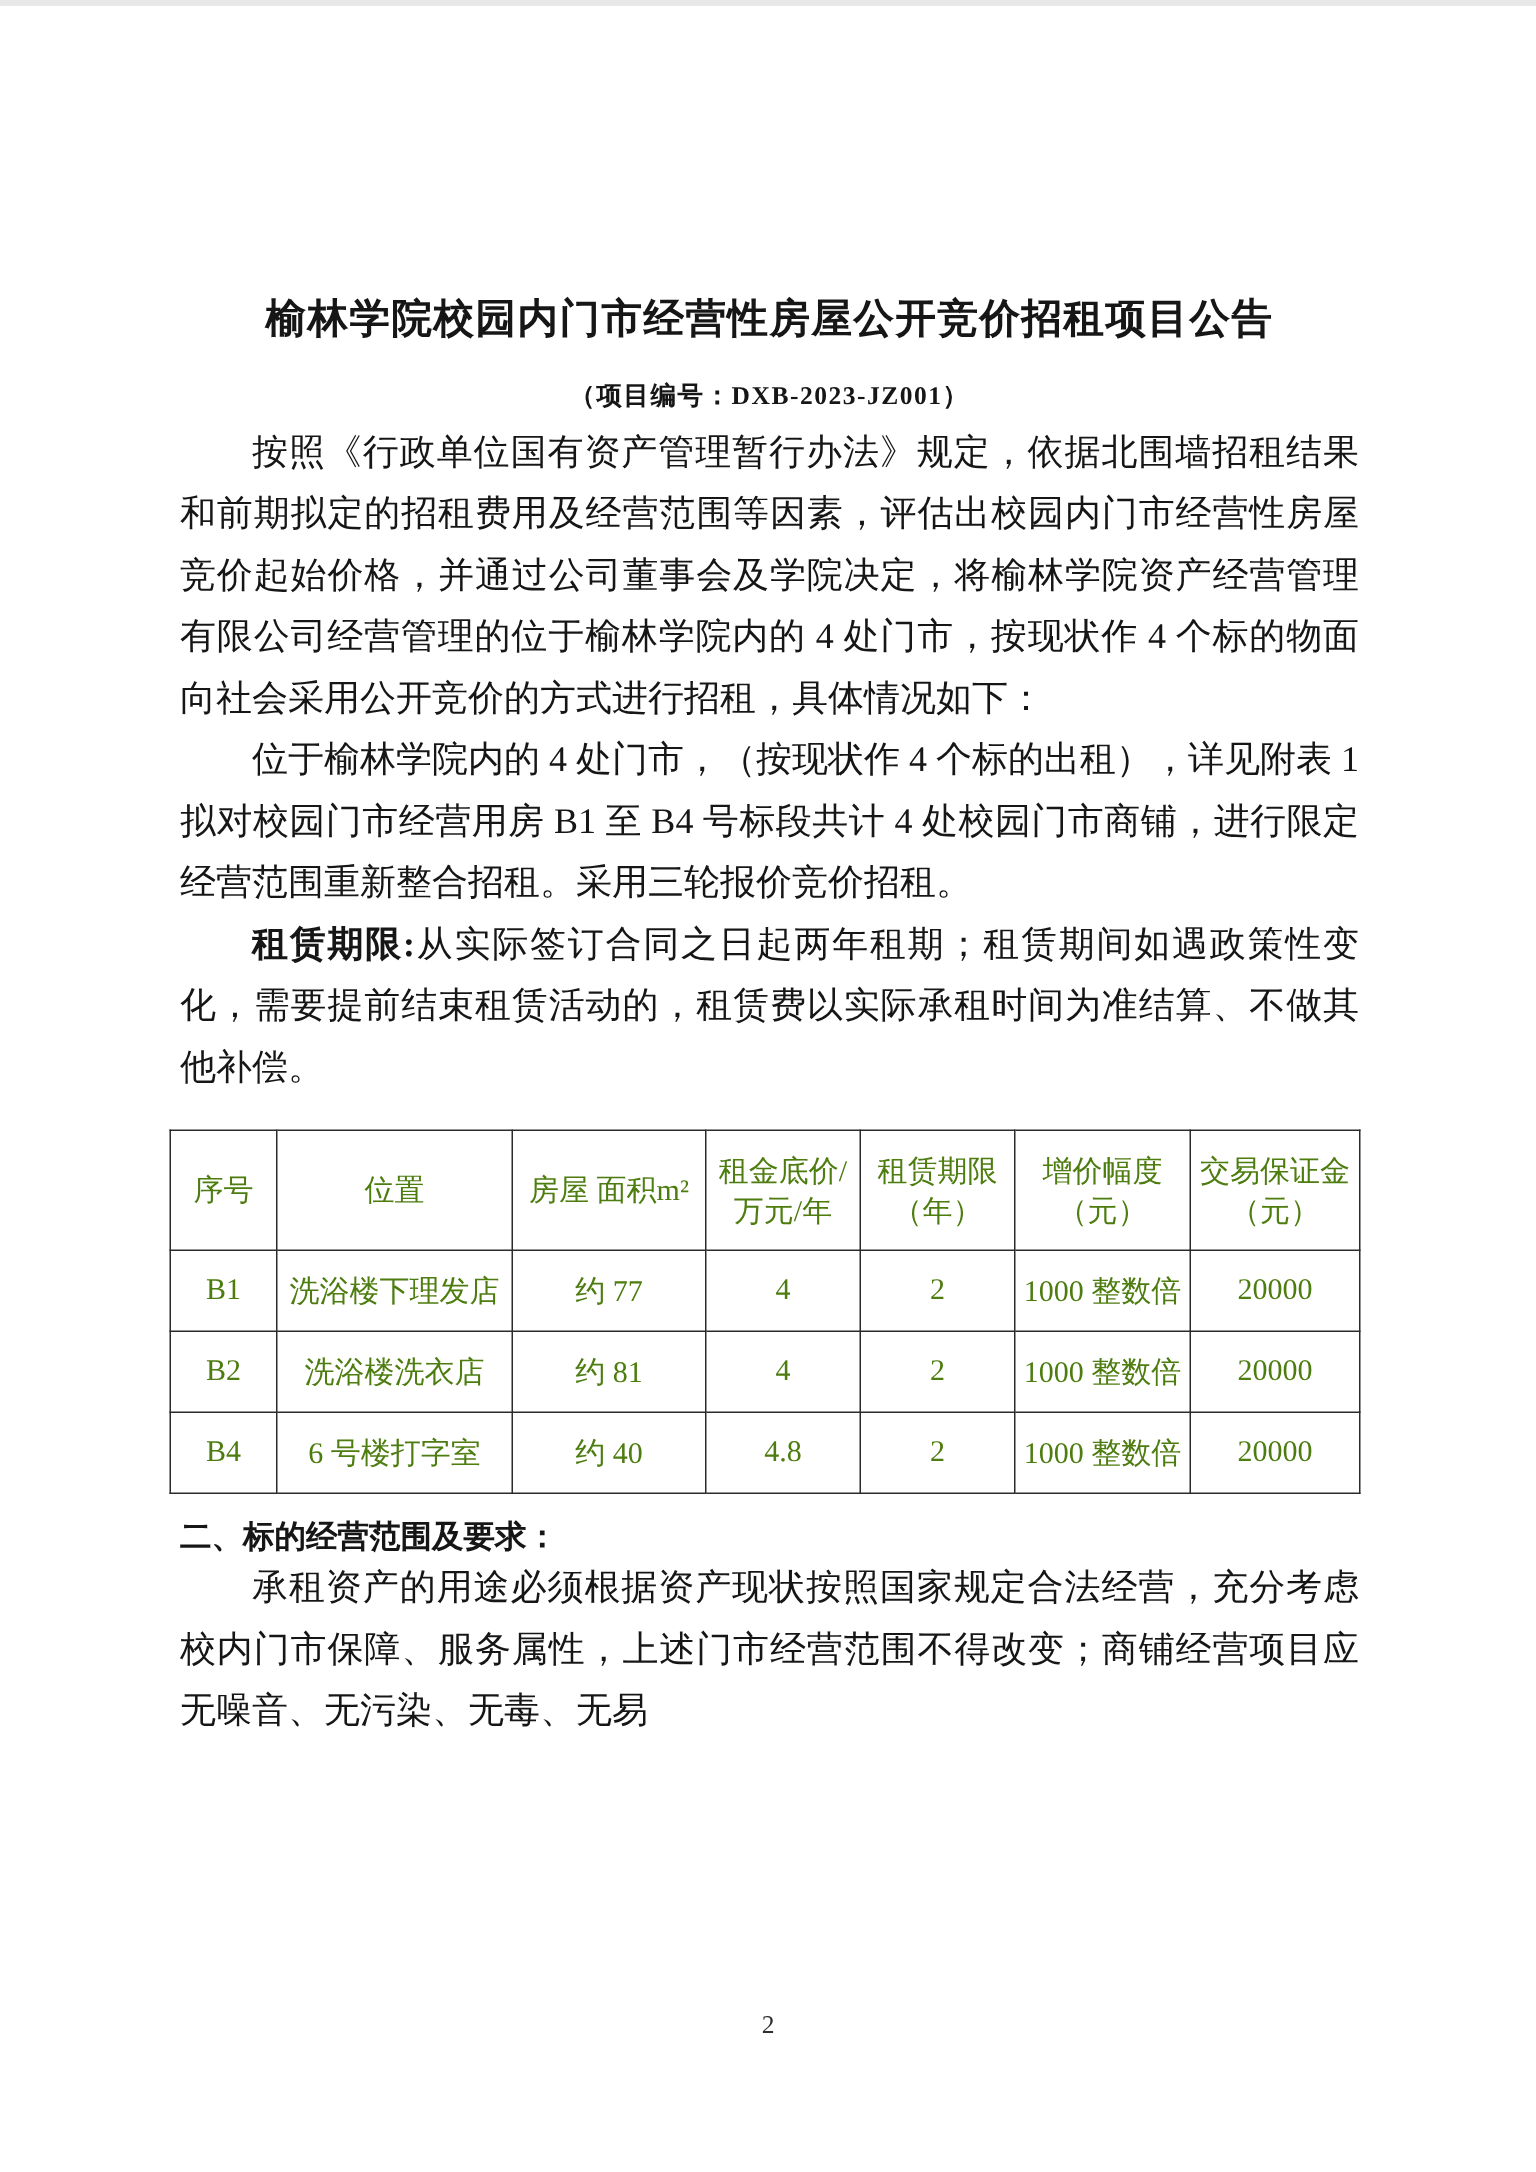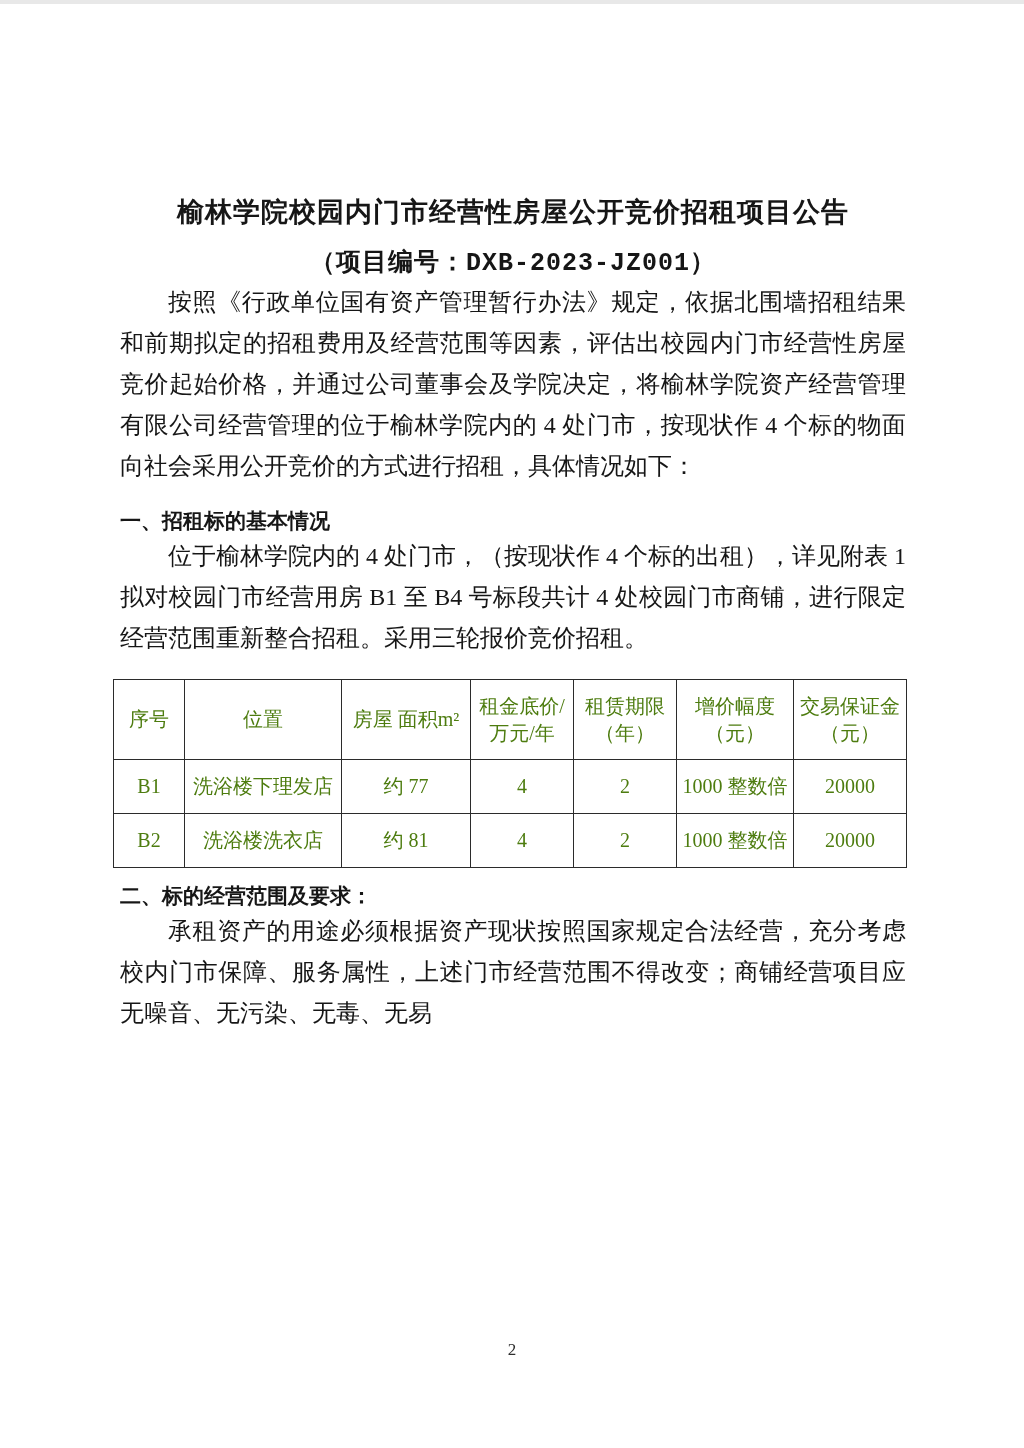--- a/index.html
+++ b/index.html
@@ -26,26 +26,25 @@
   .doc-title {
     margin: 190px 0 0 0;
     font-size: 27px;
     line-height: 36px;
     font-weight: bold;
     text-align: center;
     letter-spacing: 1px;
   }
   .doc-subtitle {
     margin: 16px 0 0 0;
-    font-size: 25px;
+    font-size: 17px;
     line-height: 36px;
     font-weight: bold;
     text-align: center;
     letter-spacing: 1px;
-    font-family: Liberation Mono, monospace;
   }
   p.body {
     margin: 0;
     font-size: 24px;
     line-height: 41px;
     text-align: justify;
   }
   .indent { text-indent: 2em; }
   .intro-paragraph { margin-top: 44px; }
   .section-heading {
@@ -94,24 +93,24 @@
 <body>
 
 <div class="page">
   <div class="content">
 
     <h1 class="doc-title">榆林学院校园内门市经营性房屋公开竞价招租项目公告</h1>
     <h2 class="doc-subtitle">（项目编号：DXB-2023-JZ001）</h2>
 
     <p class="body indent intro-paragraph">按照《行政单位国有资产管理暂行办法》规定，依据北围墙招租结果和前期拟定的招租费用及经营范围等因素，评估出校园内门市经营性房屋竞价起始价格，并通过公司董事会及学院决定，将榆林学院资产经营管理有限公司经营管理的位于榆林学院内的 4 处门市，按现状作 4 个标的物面向社会采用公开竞价的方式进行招租，具体情况如下：</p>
 
-    <h3 class="section-heading">一、招租标的基本情况</h3>
 
     <p class="body indent section1-paragraph">位于榆林学院内的 4 处门市，（按现状作 4 个标的出租），详见附表 1 拟对校园门市经营用房 B1 至 B4 号标段共计 4 处校园门市商铺，进行限定经营范围重新整合招租。采用三轮报价竞价招租。</p>
 
+    <p class="body indent lease-paragraph"><span class="bold">租赁期限:</span><span>从实际签订合同之日起两年租期；租赁期间如遇政策性变化，需要提前结束租赁活动的，租赁费以实际承租时间为准结算、不做其他补偿。</span></p>
 
     <table class="lots">
       <colgroup>
         <col style="width:71px">
         <col style="width:157px">
         <col style="width:129px">
         <col style="width:103px">
         <col style="width:103px">
         <col style="width:117px">
         <col style="width:113px">
@@ -143,20 +142,29 @@
         </tr>
         <tr>
           <td>B2</td>
           <td>洗浴楼洗衣店</td>
           <td>约 81</td>
           <td>4</td>
           <td>2</td>
           <td>1000 整数倍</td>
           <td>20000</td>
         </tr>
+        <tr>
+          <td>B4</td>
+          <td>6 号楼打字室</td>
+          <td>约 40</td>
+          <td>4.8</td>
+          <td>2</td>
+          <td>1000 整数倍</td>
+          <td>20000</td>
+        </tr>
       </tbody>
     </table>
 
 
     <h3 class="section-heading section2-heading">二、标的经营范围及要求：</h3>
 
     <p class="body indent section2-paragraph">承租资产的用途必须根据资产现状按照国家规定合法经营，充分考虑校内门市保障、服务属性，上述门市经营范围不得改变；商铺经营项目应无噪音、无污染、无毒、无易</p>
 
   </div>
 

